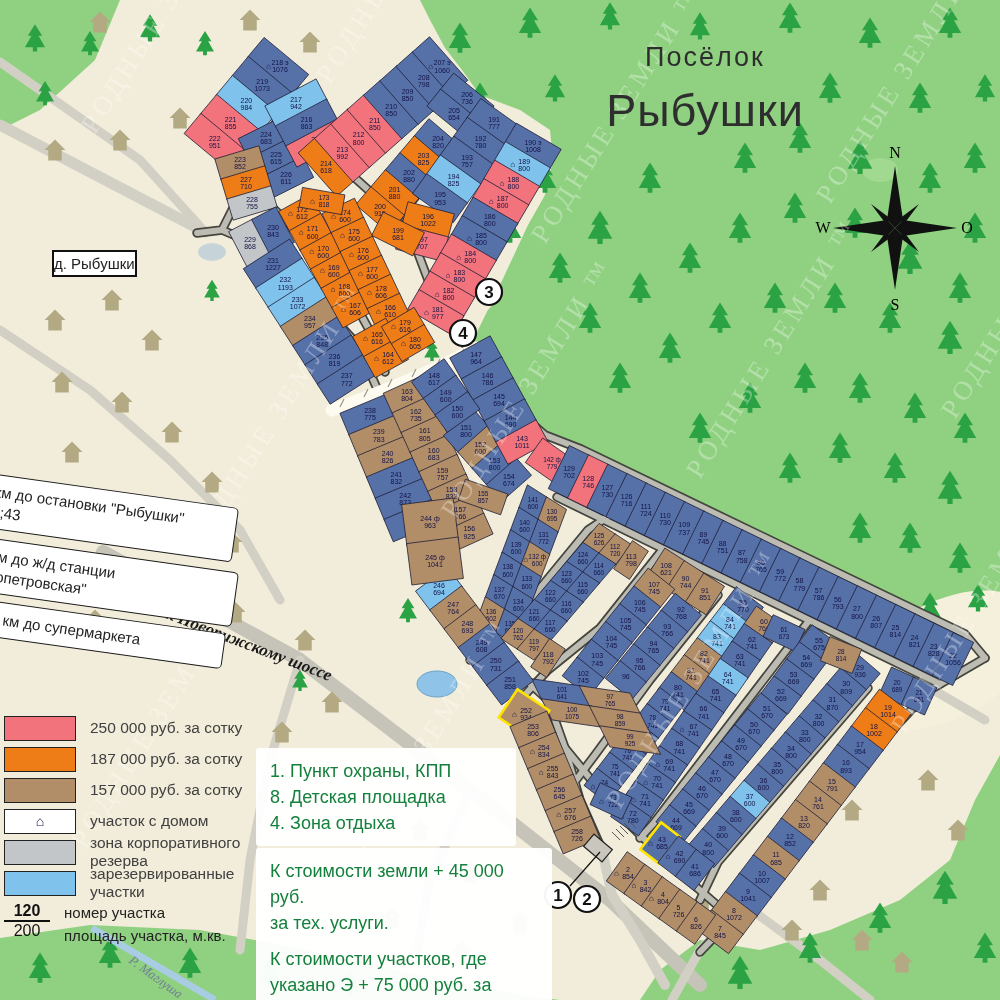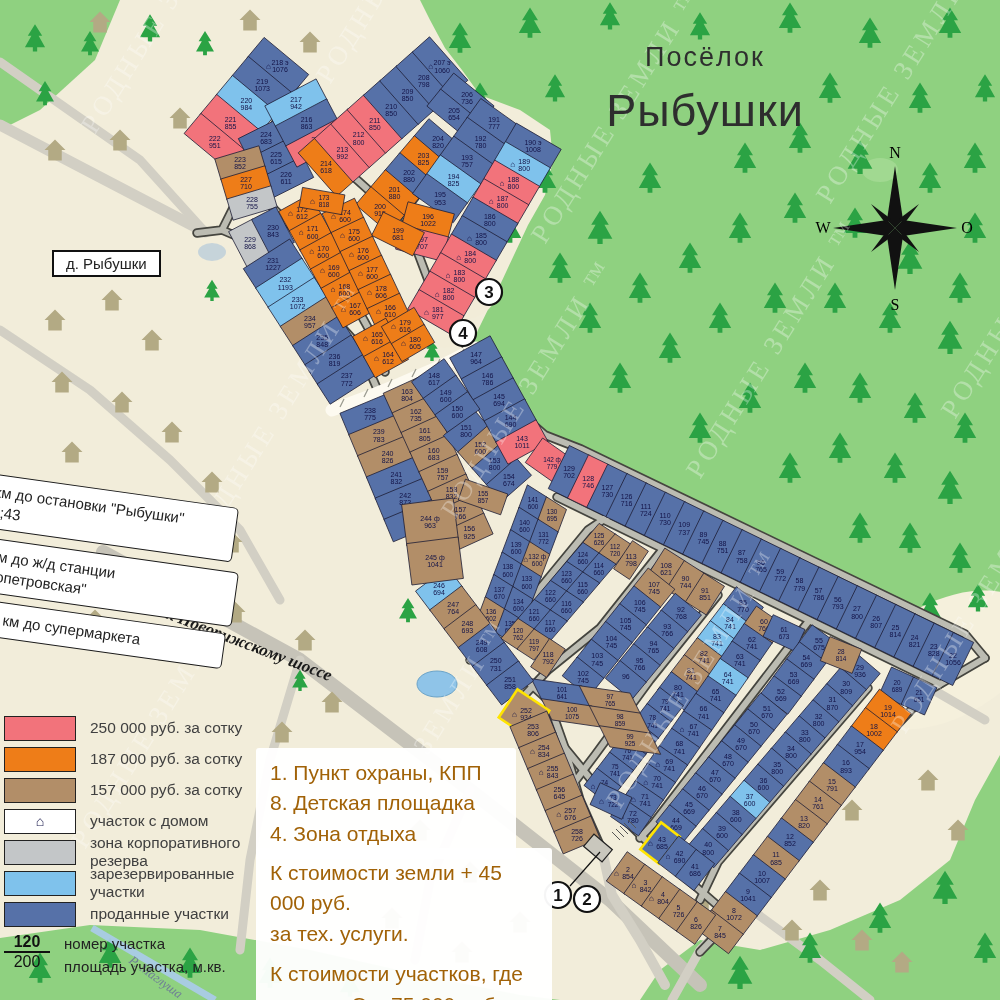--- a/index.html
+++ b/index.html
@@ -3,26 +3,26 @@
 <meta charset="utf-8">
 <style>
   html,body{margin:0;padding:0;background:#888;}
   #stage{position:relative;width:1000px;height:1000px;overflow:hidden;
          font-family:"Liberation Sans",sans-serif;background:#f2edda;}
   #map{position:absolute;left:0;top:0;}
   .title{position:absolute;left:555px;top:42px;width:300px;text-align:center;color:#2e2e2e;}
   .title .t1{font-size:27px;letter-spacing:2px;}
   .title .t2{font-size:45px;letter-spacing:1px;margin-top:12px;}
   .village-box{position:absolute;left:52px;top:250px;background:#fff;border:2px solid #111;
-               padding:3px 12px;font-size:15px;color:#222;}
+               padding:3px 0;font-size:15px;color:#222;}
   .distbox{position:absolute;background:#fff;border:1.6px solid #1a1a1a;border-radius:5px;
            padding:7px 10px 7px 16px;font-size:15px;line-height:1.3;color:#222;
            transform:rotate(8deg);transform-origin:left center;}
   .notes-box{position:absolute;background:rgba(255,255,255,.96);border-radius:3px;
-             padding:10px 14px;font-size:21px;color:#a16207;line-height:1.45;}
+             padding:10px 14px;font-size:18px;color:#15803d;line-height:1.45;}
   #poi-box{left:256px;top:748px;width:232px;}
   #fee-box{left:256px;top:848px;width:268px;}
   #fee-box p{margin:0 0 10px 0;white-space:pre-line;}
   #legend{position:absolute;left:4px;top:716px;width:250px;}
   .lrow{display:flex;align-items:center;margin-bottom:7px;height:24px;}
   .sw{width:70px;height:23px;border:1.6px solid #222;margin-right:14px;flex:0 0 70px;
       display:flex;align-items:center;justify-content:center;font-size:14px;color:#16164a;}
   .lrow span.lbl{font-size:15.5px;color:#404040;}
   .fr{display:flex;margin-top:6px;}
   .frnum{width:46px;text-align:center;font-size:16px;color:#111;margin-right:14px;flex:0 0 46px;}
@@ -1646,24 +1646,20 @@
         <span class="lbl">участок с домом</span>
       </div>
       <div class="lrow">
         <div class="sw" style="background: rgb(195, 198, 200);"></div>
         <span class="lbl">зона корпоративного резерва</span>
       </div>
       <div class="lrow">
         <div class="sw" style="background: rgb(127, 194, 236);"></div>
         <span class="lbl">зарезервированные участки</span>
       </div>
-      <div class="lrow">
-        <div class="sw" style="background: rgb(86, 113, 168);"></div>
-        <span class="lbl">проданные участки</span>
-      </div>
       <div class="fr">
         <div class="frnum">
           <div class="top">120</div>
           <div>200</div>
         </div>
         <div class="frlbl">
           <div>номер участка</div>
           <div>площадь участка, м.кв.</div>
         </div>
       </div>

